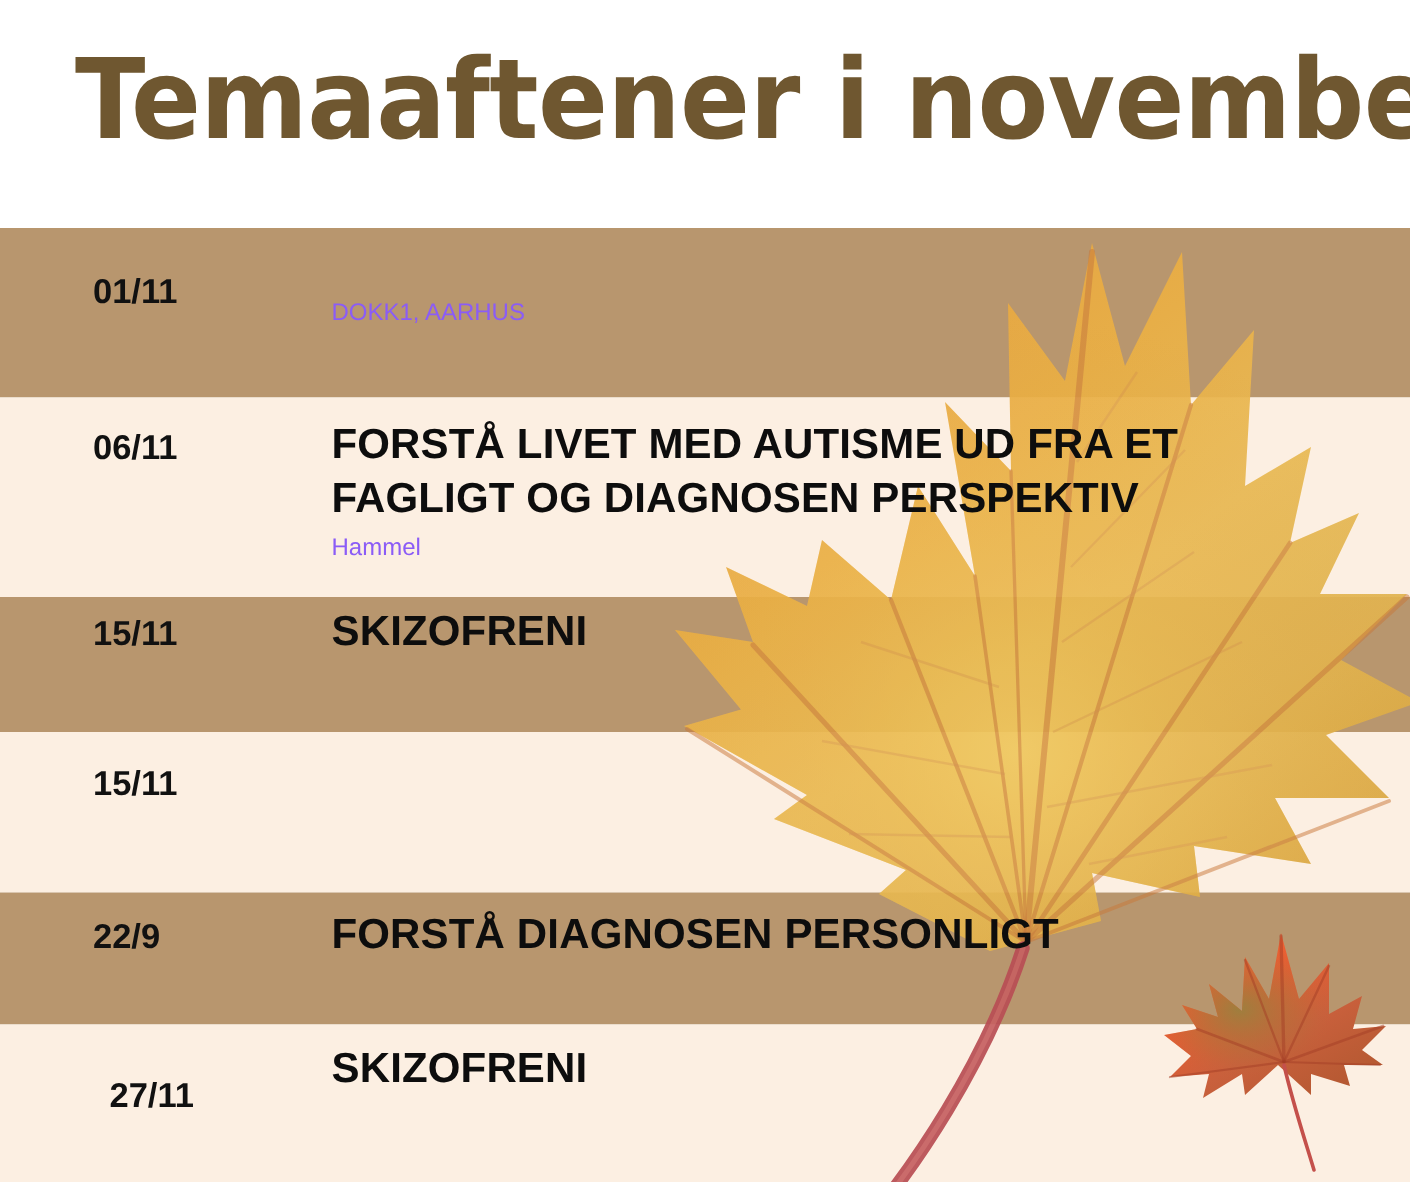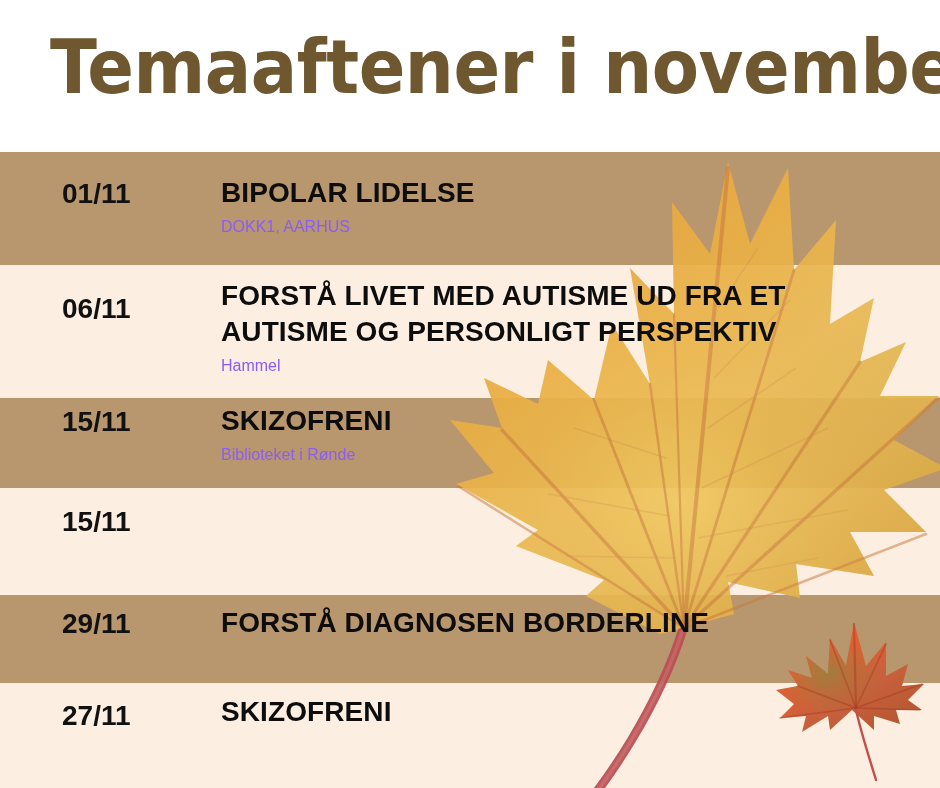--- a/index.html
+++ b/index.html
@@ -64,21 +64,21 @@
     width: 940px;
     z-index: 4;
     display: flex;
     align-items: flex-start;
   }
   .row-date {
     position: absolute;
     left: 62px;
     font-family: "Liberation Sans", sans-serif;
     font-weight: 700;
-    font-size: 28px;
+    font-size: 23px;
     line-height: 32px;
     color: #111111;
     letter-spacing: 0px;
     white-space: nowrap;
   }
   .row-body {
     position: absolute;
     left: 221px;
     right: 10px;
   }
@@ -100,29 +100,29 @@
     color: #8b5cf6;
     letter-spacing: 0px;
     margin: 0;
     white-space: nowrap;
   }
 
   
   #row-0 { top: 175px; }
   #row-0 .row-date { top: 3px; }
   #row-1 { top: 278px; }
-  #row-1 .row-date { top: 4px; margin-top: 11px; }
+  #row-1 .row-date { top: 4px; }
   #row-2 { top: 403px; }
   #row-2 .row-date { top: 3px; }
   #row-3 { top: 503px; }
   #row-3 .row-date { top: 3px; }
   #row-4 { top: 605px; }
   #row-4 .row-date { top: 3px; }
   #row-5 { top: 694px; }
-  #row-5 .row-date { top: 6px; }
+  #row-5 .row-date { top: 20px; margin-left: 11px; }
 
   
   #big-leaf {
     position: absolute;
     left: 398px;
     top: 128px;
     width: 560px;
     height: 660px;
     z-index: 3;
     pointer-events: none;
@@ -261,53 +261,52 @@
     </g>
   </svg>
 
   <div id="title-area">
     <div id="poster-title">Temaaftener i november</div>
   </div>
 
   <div class="row" id="row-0">
     <span class="row-date">01/11</span>
     <span class="row-body">
-      <span class="row-title">BIPOLAR LIDELSE</span><br>
+      <br>
       <span class="row-venue">DOKK1, AARHUS</span>
     </span>
   </div>
 
   <div class="row" id="row-1">
     <span class="row-date">06/11</span>
     <span class="row-body">
       <span class="row-title">FORSTÅ LIVET MED AUTISME UD FRA ET
-AUTISME OG PERSONLIGT PERSPEKTIV</span><br>
+FAGLIGT OG DIAGNOSEN PERSPEKTIV</span><br>
       <span class="row-venue">Hammel</span>
     </span>
   </div>
 
   <div class="row" id="row-2">
     <span class="row-date">15/11</span>
     <span class="row-body">
       <span class="row-title">SKIZOFRENI</span><br>
-      <span class="row-venue">Biblioteket i Rønde</span>
     </span>
   </div>
 
   <div class="row" id="row-3">
     <span class="row-date">15/11</span>
     <span class="row-body">
       <br>
     </span>
   </div>
 
   <div class="row" id="row-4">
-    <span class="row-date">29/11</span>
-    <span class="row-body">
-      <span class="row-title">FORSTÅ DIAGNOSEN BORDERLINE</span><br>
+    <span class="row-date">22/9</span>
+    <span class="row-body">
+      <span class="row-title">FORSTÅ DIAGNOSEN PERSONLIGT</span><br>
     </span>
   </div>
 
   <div class="row" id="row-5">
     <span class="row-date">27/11</span>
     <span class="row-body">
       <span class="row-title">SKIZOFRENI</span><br>
     </span>
   </div>
 

